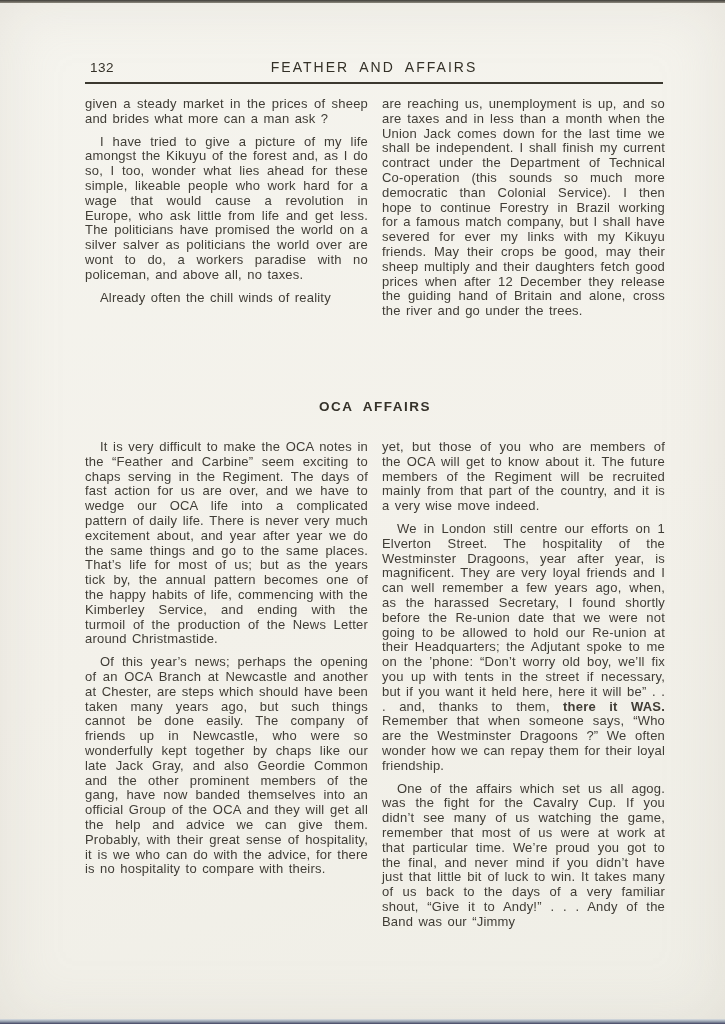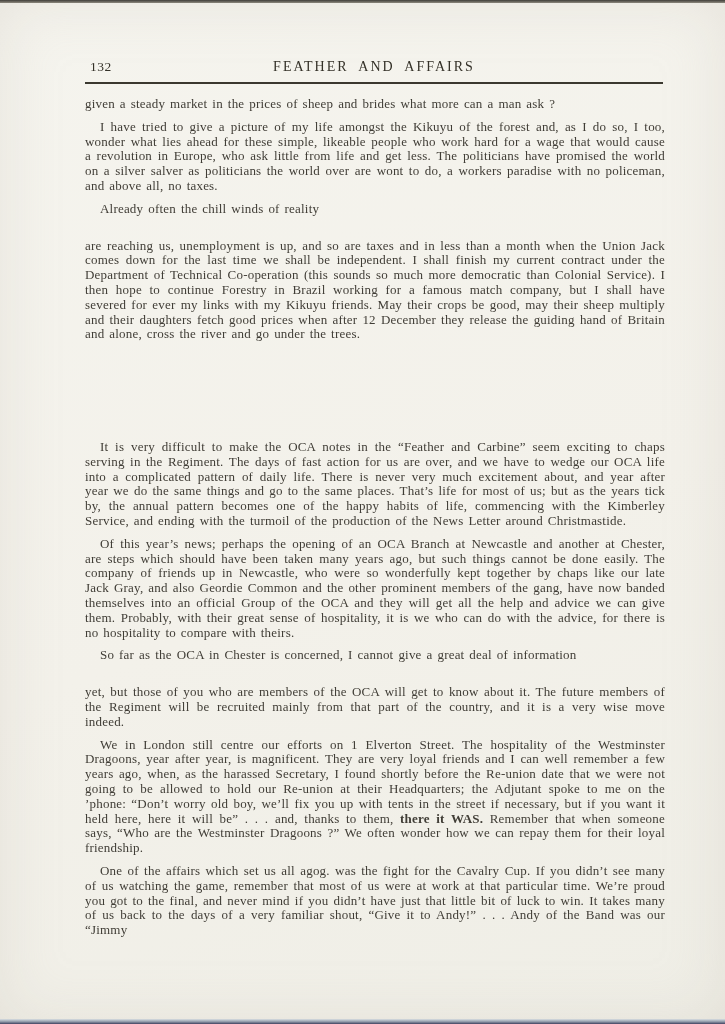--- a/index.html
+++ b/index.html
@@ -1,21 +1,21 @@
 <!DOCTYPE html>
 <html><head>
 <meta charset="utf-8">
 <style>
   html, body { margin: 0; padding: 0; background: #e8e6df; }
   .page {
     position: relative;
     width: 725px;
     height: 1024px;
     background: linear-gradient(160deg, #f5f4ee 0%, #f3f1ea 55%, #efeee6 100%);
-    font-family: Liberation Serif, serif;
+    font-family: Liberation Sans, sans-serif;
     color: #3d3a34;
     overflow: hidden;
     box-shadow: inset 0 0 60px rgba(190,185,170,0.25);
   }
   .edge-top {
     position: absolute; top: 0; left: 0; width: 100%; height: 3px;
     background: linear-gradient(#403e39, #8d897e);
   }
   .edge-bottom {
     position: absolute; bottom: 0; left: 0; width: 100%; height: 5px;
@@ -38,21 +38,20 @@
   }
   .columns {
     position: absolute; left: 85px; width: 580px;
     display: flex; gap: 14px;
     font-size: 13px;
     line-height: 14.8px;
     text-align: justify;
     letter-spacing: 0.2px;
     word-spacing: 1.5px;
     color: #403d36;
-    flex-direction: column;
   }
   .columns-top { top: 97px; }
   .columns-oca { top: 440px; justify-content: space-between; }
   .col { flex: 1; min-width: 0; }
   .columns p { margin: 0 0 8px 0; text-indent: 15px; }
   .columns p.noindent { text-indent: 0; }
   .section-heading {
     position: absolute; top: 399px; left: 85px; width: 580px;
     margin: 0;
     text-align: center;
@@ -80,26 +79,26 @@
     <div class="col">
       <p class="noindent">given a steady market in the prices of sheep and brides what more can a man ask ?</p>
       <p>I have tried to give a picture of my life amongst the Kikuyu of the forest and, as I do so, I too, wonder what lies ahead for these simple, likeable people who work hard for a wage that would cause a revolution in Europe, who ask little from life and get less. The politicians have promised the world on a silver salver as politicians the world over are wont to do, a workers paradise with no policeman, and above all, no taxes.</p>
       <p>Already often the chill winds of reality</p>
     </div>
     <div class="col">
       <p class="noindent">are reaching us, unemployment is up, and so are taxes and in less than a month when the Union Jack comes down for the last time we shall be independent. I shall finish my current contract under the Department of Technical Co-operation (this sounds so much more democratic than Colonial Service). I then hope to continue Forestry in Brazil working for a famous match company, but I shall have severed for ever my links with my Kikuyu friends. May their crops be good, may their sheep multiply and their daughters fetch good prices when after 12 December they release the guiding hand of Britain and alone, cross the river and go under the trees.</p>
     </div>
   </section>
 
+  <h2 class="section-heading">OCA AFFAIRS</h2>
 
   <section class="columns columns-oca">
     <div class="col">
       <p>It is very difficult to make the OCA notes in the “Feather and Carbine” seem exciting to chaps serving in the Regiment. The days of fast action for us are over, and we have to wedge our OCA life into a complicated pattern of daily life. There is never very much excitement about, and year after year we do the same things and go to the same places. That’s life for most of us; but as the years tick by, the annual pattern becomes one of the happy habits of life, commencing with the Kimberley Service, and ending with the turmoil of the production of the News Letter around Christmastide.</p>
       <p>Of this year’s news; perhaps the opening of an OCA Branch at Newcastle and another at Chester, are steps which should have been taken many years ago, but such things cannot be done easily. The company of friends up in Newcastle, who were so wonderfully kept together by chaps like our late Jack Gray, and also Geordie Common and the other prominent members of the gang, have now banded themselves into an official Group of the OCA and they will get all the help and advice we can give them. Probably, with their great sense of hospitality, it is we who can do with the advice, for there is no hospitality to compare with theirs.</p>
-      <p>So far as the OCA in Chester is concerned, I cannot give a great deal of information</p>
     </div>
     <div class="col">
       <p class="noindent">yet, but those of you who are members of the OCA will get to know about it. The future members of the Regiment will be recruited mainly from that part of the country, and it is a very wise move indeed.</p>
       <p><span>We in London still centre our efforts on 1 Elverton Street. The hospitality of the Westminster Dragoons, year after year, is magnificent. They are very loyal friends and I can well remember a few years ago, when, as the harassed Secretary, I found shortly before the Re-union date that we were not going to be allowed to hold our Re-union at their Headquarters; the Adjutant spoke to me on the ’phone: “Don’t worry old boy, we’ll fix you up with tents in the street if necessary, but if you want it held here, here it will be” . . . and, thanks to them, </span><span class="b">there it WAS.</span><span> Remember that when someone says, “Who are the Westminster Dragoons ?” We often wonder how we can repay them for their loyal friendship.</span></p>
       <p>One of the affairs which set us all agog. was the fight for the Cavalry Cup. If you didn’t see many of us watching the game, remember that most of us were at work at that particular time. We’re proud you got to the final, and never mind if you didn’t have just that little bit of luck to win. It takes many of us back to the days of a very familiar shout, “Give it to Andy!” . . . Andy of the Band was our “Jimmy</p>
     </div>
   </section>
 
   <div class="edge-bottom"></div>
 

